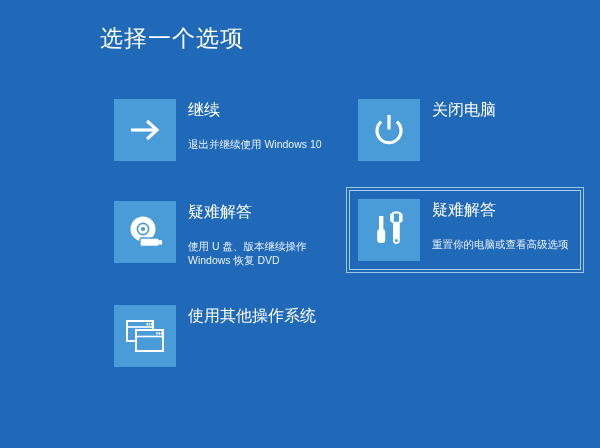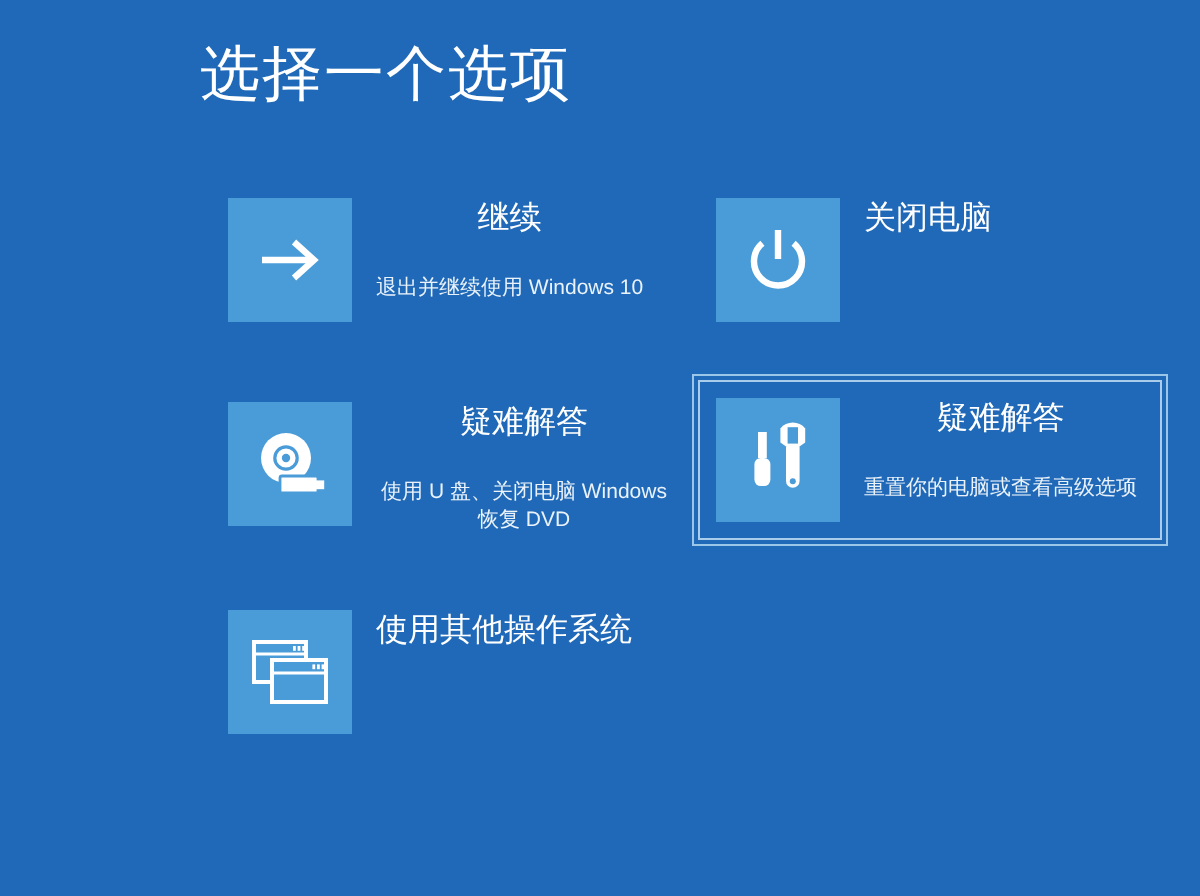--- a/index.html
+++ b/index.html
@@ -15,21 +15,21 @@
     overflow: hidden;
     position: relative;
     -webkit-font-smoothing: antialiased;
   }
 
   
   .page-title {
     position: absolute;
     left: 100px;
     top: 16px;
-    font-size: 30px;
+    font-size: 23px;
     font-weight: 400;
     letter-spacing: 1px;
     line-height: 44px;
     white-space: nowrap;
     color: #ffffff;
   }
 
   
   .col {
     position: absolute;
@@ -42,21 +42,20 @@
   .option {
     position: relative;
     display: flex;
     align-items: flex-start;
     padding: 8px;
     margin: 0 0 14px 0;
     box-sizing: border-box;
     border: 1px solid transparent;
     outline: 1px solid transparent;
     outline-offset: 1px;
-    text-align: center;
   }
   .option.focused {
     border: 1px solid #a9cdeb;
     outline: 1px solid #9cc6e8;
     outline-offset: 2px;
   }
   .option .tile {
     flex: 0 0 auto;
     width: 62px;
     height: 62px;
@@ -117,21 +116,21 @@
       <svg width="42" height="42" viewBox="0 0 42 42" aria-hidden="true">
         <circle cx="19" cy="18" r="12.5" fill="#ffffff"></circle>
         <circle cx="19" cy="18" r="5.6" fill="none" stroke="#4a9cd8" stroke-width="1.6"></circle>
         <circle cx="19" cy="18" r="2.1" fill="#4a9cd8"></circle>
         <rect x="16" y="27" width="19" height="8.5" rx="1" fill="#ffffff" stroke="#4a9cd8" stroke-width="1.4"></rect>
         <rect x="33.5" y="29.2" width="4.6" height="4.4" fill="#ffffff"></rect>
       </svg>
     </div>
     <div class="textwrap">
       <div class="opt-title">疑难解答</div>
-      <div class="opt-desc">使用 U 盘、关闭电脑 Windows 恢复 DVD</div>
+      <div class="opt-desc">使用 U 盘、版本继续操作 Windows 恢复 DVD</div>
     </div>
   </div>
 
   <div class="option">
     <div class="tile">
       <svg width="42" height="38" viewBox="0 0 42 38" aria-hidden="true">
         <rect x="3" y="4" width="26" height="20" fill="none" stroke="#ffffff" stroke-width="2"></rect>
         <path d="M3 10 H29" stroke="#ffffff" stroke-width="1.6"></path>
         <rect x="22.5" y="6" width="1.4" height="2.4" fill="#ffffff"></rect>
         <rect x="24.8" y="6" width="1.4" height="2.4" fill="#ffffff"></rect>

